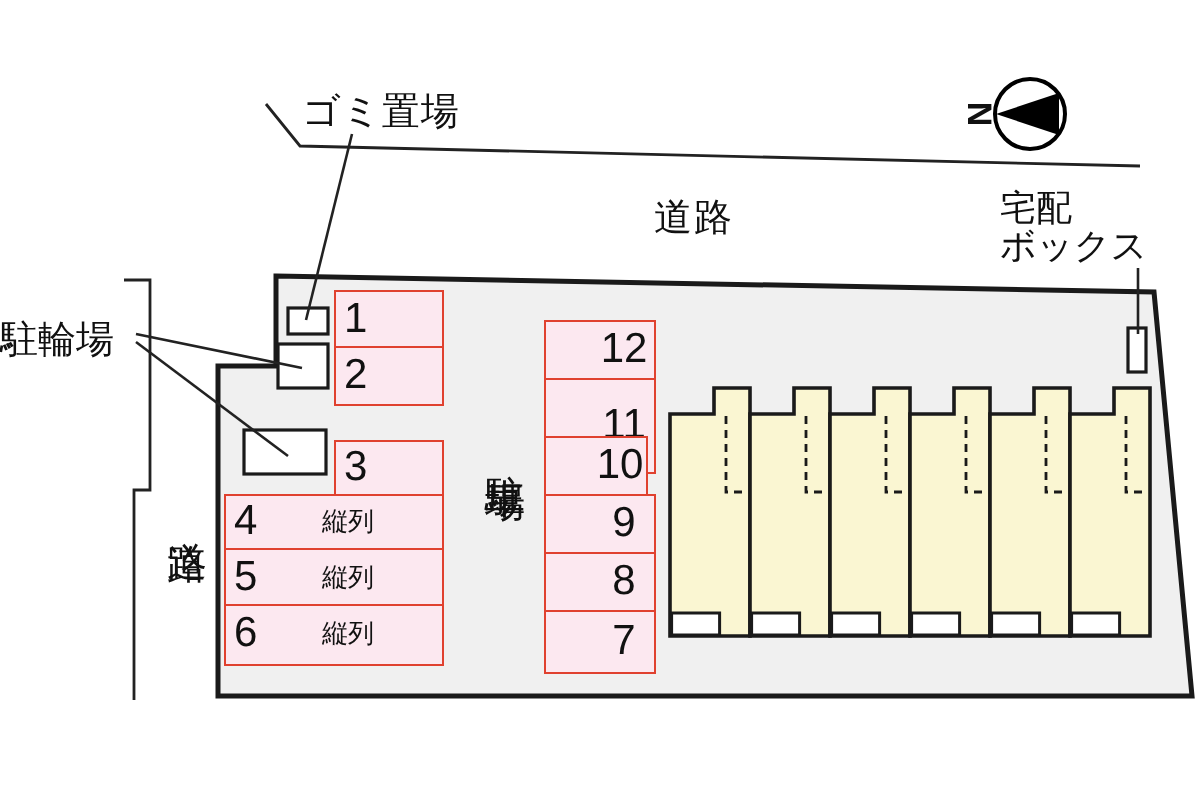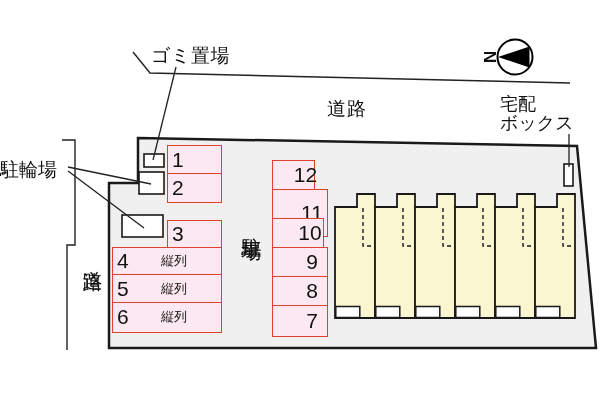--- a/index.html
+++ b/index.html
@@ -26,21 +26,21 @@
   .stall .no{padding-left:4px;}
   .stall .tandem{position:absolute;left:48px;font-size:13px;}
   .stall.rcol{justify-content:center;}
   .stall.rcol .no{padding-left:24px;}
   .s1{left:167px;top:145px;width:55px;height:29px;}
   .s2{left:167px;top:172.5px;width:55px;height:30.5px;}
   .s3{left:167px;top:220px;width:55px;height:28px;}
   .s4{left:112px;top:246.5px;width:110px;height:29px;}
   .s5{left:112px;top:274px;width:110px;height:29px;}
   .s6{left:112px;top:301.5px;width:110px;height:31px;}
-  .r0{left:272px;top:160px;width:43px;height:30px;}
+  .r0{left:272px;top:160px;width:56px;height:30px;}
   .r1{left:272px;top:189px;width:56px;height:48px;}
   .r2{left:272px;top:218px;width:52px;height:30px;}
   .r3{left:272px;top:247px;width:56px;height:30px;}
   .r4{left:272px;top:276px;width:56px;height:30px;}
   .r5{left:272px;top:305px;width:56px;height:32px;}
   
   .site{fill:#f0f0f0;stroke:#1a1a1a;stroke-width:2.5;}
   .thinline{fill:none;stroke:#222;stroke-width:1.4;}
   .leader{fill:none;stroke:#222;stroke-width:1.3;}
   .whitebox{fill:#ffffff;stroke:#1a1a1a;stroke-width:1.6;}

